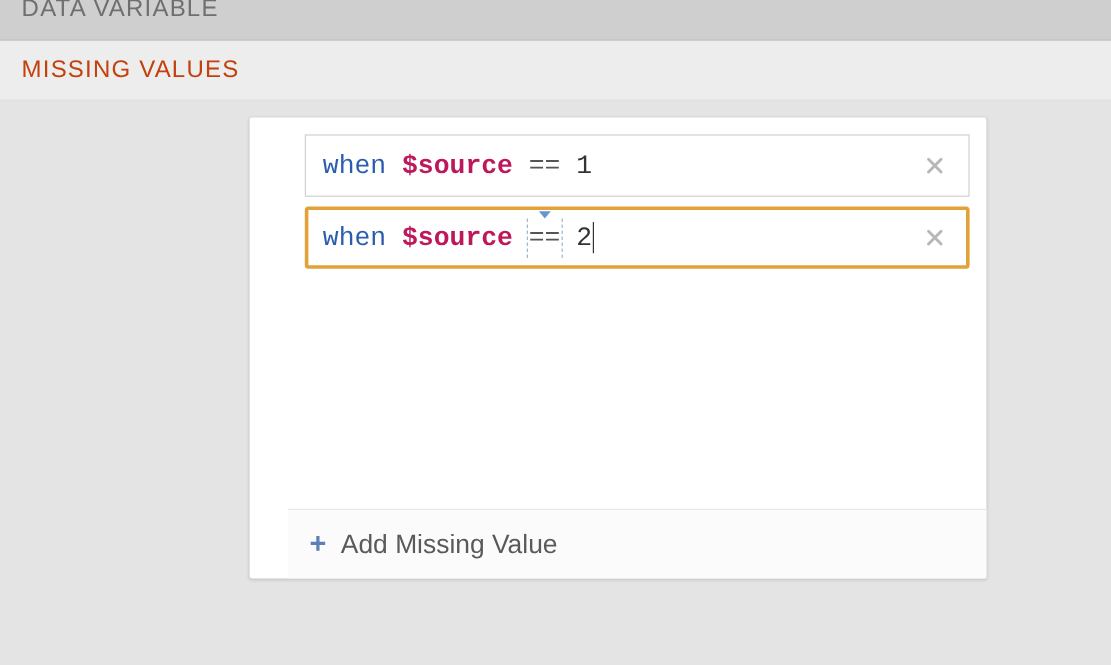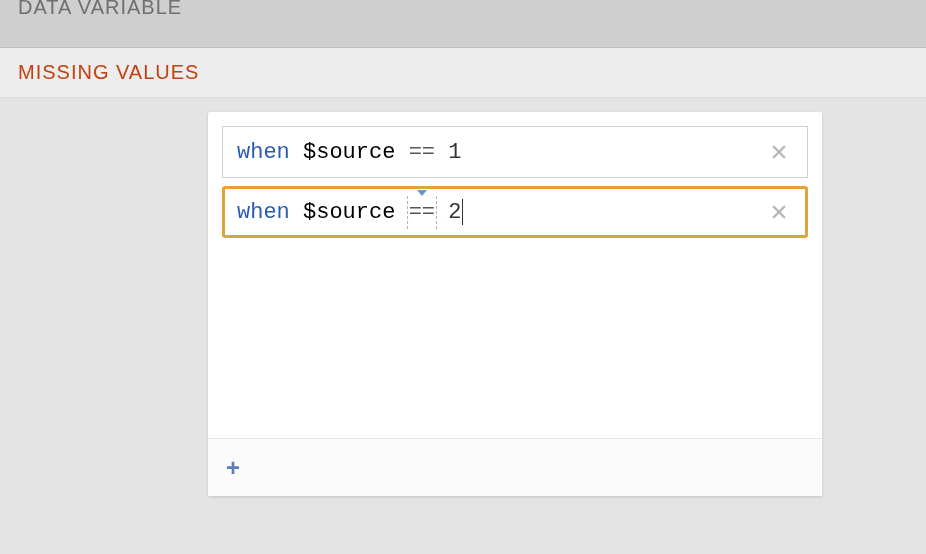--- a/index.html
+++ b/index.html
@@ -5,21 +5,21 @@
   * { box-sizing: border-box; margin: 0; padding: 0; }
   html, body {
     width: 926px;
     height: 554px;
     font-family: -apple-system, BlinkMacSystemFont, "Segoe UI", "Helvetica Neue", Arial, sans-serif;
     background: #e4e4e4;
     overflow: hidden;
   }
 
   .header-strip {
-    height: 48px;
+    height: 34px;
     background: #cfcfcf;
     border-bottom: 1px solid #bfbfbf;
     padding: 0 18px;
     display: flex;
     align-items: flex-start;
   }
   .header-strip .label {
     color: #6f6f6f;
     font-size: 20px;
     font-weight: 300;
@@ -49,20 +49,21 @@
     padding: 14px 0 0 208px;
   }
 
   .panel {
     width: 614px;
     background: #fff;
     border-radius: 2px;
     box-shadow: 0 1px 3px rgba(0,0,0,0.15);
     display: flex;
     flex-direction: column;
+    padding-left: 32px;
   }
 
   .rules-body {
     padding: 14px 14px 14px 14px;
     min-height: 326px;
   }
 
   .rule-row {
     display: flex;
     align-items: center;
@@ -82,21 +83,21 @@
   .code {
     font-family: "SFMono-Regular", Consolas, "Liberation Mono", Menlo, monospace;
     font-size: 22px;
     display: flex;
     align-items: center;
     gap: 0;
     flex: 1;
   }
   .tok { white-space: pre; }
   .tok-kw    { color: #2a5db0; }      
-  .tok-var   { color: #000000; font-weight: 400; }  
+  .tok-var   { color: #be185d; font-weight: 700; }  
   .tok-op    { color: #555; }
   .tok-num   { color: #333; }
 
   
   .dd-wrap {
     position: relative;
     display: inline-flex;
     align-items: center;
   }
   .dd-wrap .bracket-l,
@@ -217,17 +218,18 @@
             <path d="M5 5 L19 19 M19 5 L5 19" stroke="currentColor" stroke-width="3.2" stroke-linecap="round"></path>
           </svg>
         </div>
       </div>
 
     </div>
 
     <div class="panel-footer">
       <div class="add-btn">
         <span class="plus">+</span>
+        <span>Add Missing Value</span>
       </div>
     </div>
 
   </div>
 </div>
 
 </body></html>

